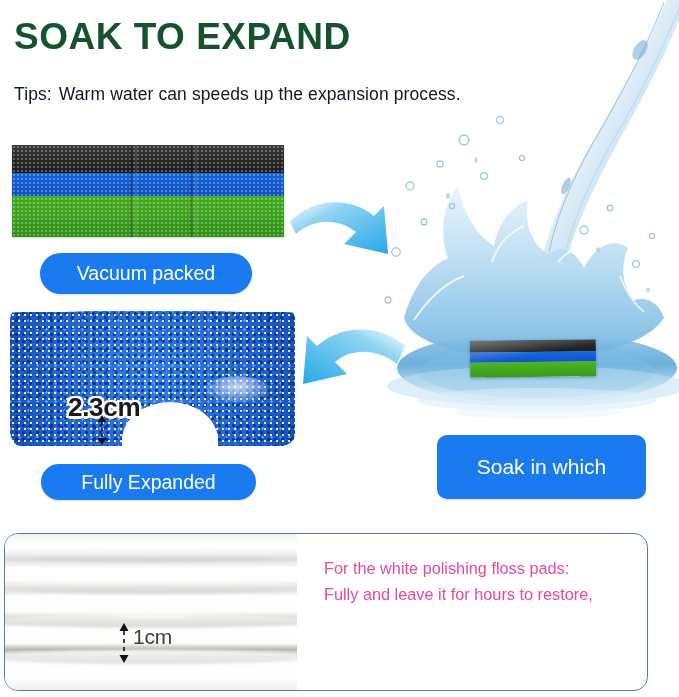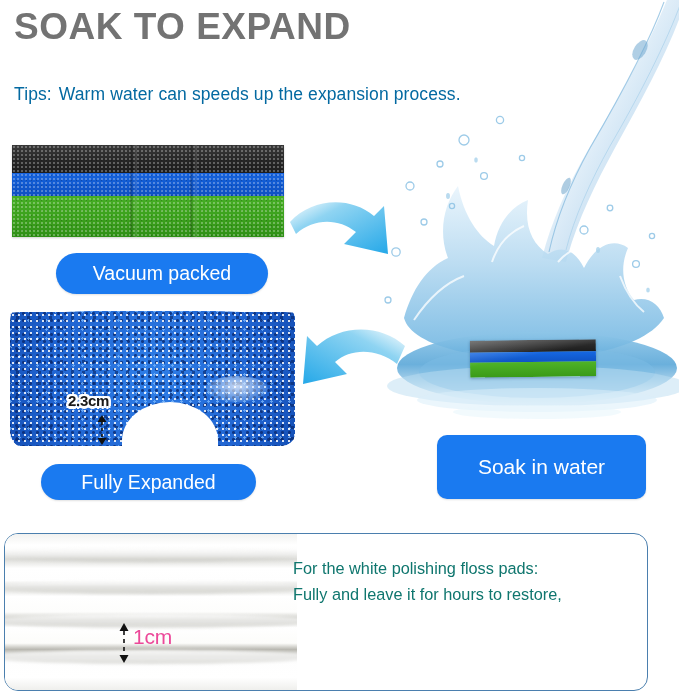--- a/index.html
+++ b/index.html
@@ -19,55 +19,55 @@
   .stage {
     position: absolute;
     inset: 0;
     background: #ffffff;
   }
 
   
   .title {
     position: absolute;
     left: 14px;
-    top: 8px;
+    top: 18px;
     font-size: 37px;
     font-weight: bold;
     letter-spacing: 0.5px;
-    color: #737373;
+    color: #14532d;
     white-space: nowrap;
     line-height: 1;
   }
   .tips-line {
     position: absolute;
     left: 14px;
     top: 84px;
     font-size: 17.5px;
-    color: #0369a1;
+    color: #0f172a;
     white-space: nowrap;
     letter-spacing: 0.1px;
   }
   .tips-label { margin-right: 7px; }
 
   
   .pill {
     position: absolute;
     background: #1a7af0;
     color: #ffffff;
     border-radius: 999px;
     display: flex;
     align-items: center;
     justify-content: center;
     text-align: center;
     font-size: 19.5px;
     line-height: 1.18;
     box-shadow: 0 1px 2px rgba(0,0,0,0.12);
   }
   #pill-vacuum {
-    left: 56px; top: 253px;
+    left: 40px; top: 253px;
     width: 212px; height: 41px; text-align: right;
   }
   #pill-expanded {
     left: 41px; top: 464px;
     width: 215px; height: 36px;
   }
   #pill-soak {
     left: 437px; top: 435px;
     width: 209px; height: 64px;
     border-radius: 10px;
@@ -158,21 +158,21 @@
     left: 0; top: -4px; right: 0; height: 14px;
     background: #ffffff;
     -webkit-mask-image: radial-gradient(ellipse 140% 90% at 50% 120%, transparent 60%, #000 62%);
     mask-image: radial-gradient(ellipse 140% 90% at 50% 120%, transparent 60%, #000 62%);
   }
 
   
   .measure-23 {
     position: absolute;
     left: 68px; top: 392px;
-    font-size: 15px;
+    font-size: 26px;
     font-weight: bold;
     color: #1a1a1a;
     text-shadow:
       -2px -2px 0 #fff, 2px -2px 0 #fff, -2px 2px 0 #fff, 2px 2px 0 #fff,
       0 -2.5px 0 #fff, 0 2.5px 0 #fff, -2.5px 0 0 #fff, 2.5px 0 0 #fff;
     letter-spacing: -0.3px;
   }
   .arrow-v {
     position: absolute;
     left: 96px; top: 414px;
@@ -242,35 +242,35 @@
   .floss-photo .fiber {
     position: absolute; left: -6%; width: 112%; height: 14px;
     background: linear-gradient(180deg, rgba(255,255,255,.95), rgba(190,190,184,.55));
     border-radius: 50%;
     filter: blur(1.6px);
   }
   .measure-1cm {
     position: absolute;
     left: 133px; top: 625px;
     font-size: 21px;
-    color: #ec4899;
+    color: #404040;
     letter-spacing: -0.2px;
   }
   .arrow-v-dashed {
     position: absolute;
     left: 118px; top: 622px;
     width: 12px; height: 42px;
   }
   .panel-text {
     position: absolute;
-    left: 293px; top: 556px;
+    left: 324px; top: 556px;
     width: 330px;
     font-size: 16.3px;
     line-height: 25.5px;
-    color: #0f766e;
+    color: #ec4899;
   }
   .panel-text div { white-space: nowrap; }
 </style>
 </head>
 <body>
 
 <div class="stage">
 
   <div class="water-scene">
     <svg width="327" height="432" viewBox="0 0 327 432">
@@ -398,21 +398,21 @@
       <linearGradient id="arrGrad2" x1="1" y1="0" x2="0" y2="1">
         <stop offset="0%" stop-color="#ffffff"></stop>
         <stop offset="30%" stop-color="#8fd4f2"></stop>
         <stop offset="100%" stop-color="#25a8e8"></stop>
       </linearGradient>
     </defs>
     <path d="M120 26 C96 4 56 4 32 26 L22 16 L18 64 L62 54 L50 42 C66 28 92 28 112 44 Z" fill="url(#arrGrad2)"></path>
   </svg>
 
   <div class="pill" id="pill-soak">
-    <span>Soak in water</span>
+    <span>Soak in which</span>
   </div>
 
   <div class="bottom-panel">
     <div class="floss-photo">
       <div class="fiber" style="top:14px"></div>
       <div class="fiber" style="top:46px"></div>
       <div class="fiber" style="top:80px"></div>
       <div class="fiber" style="top:116px"></div>
     </div>
   </div>

